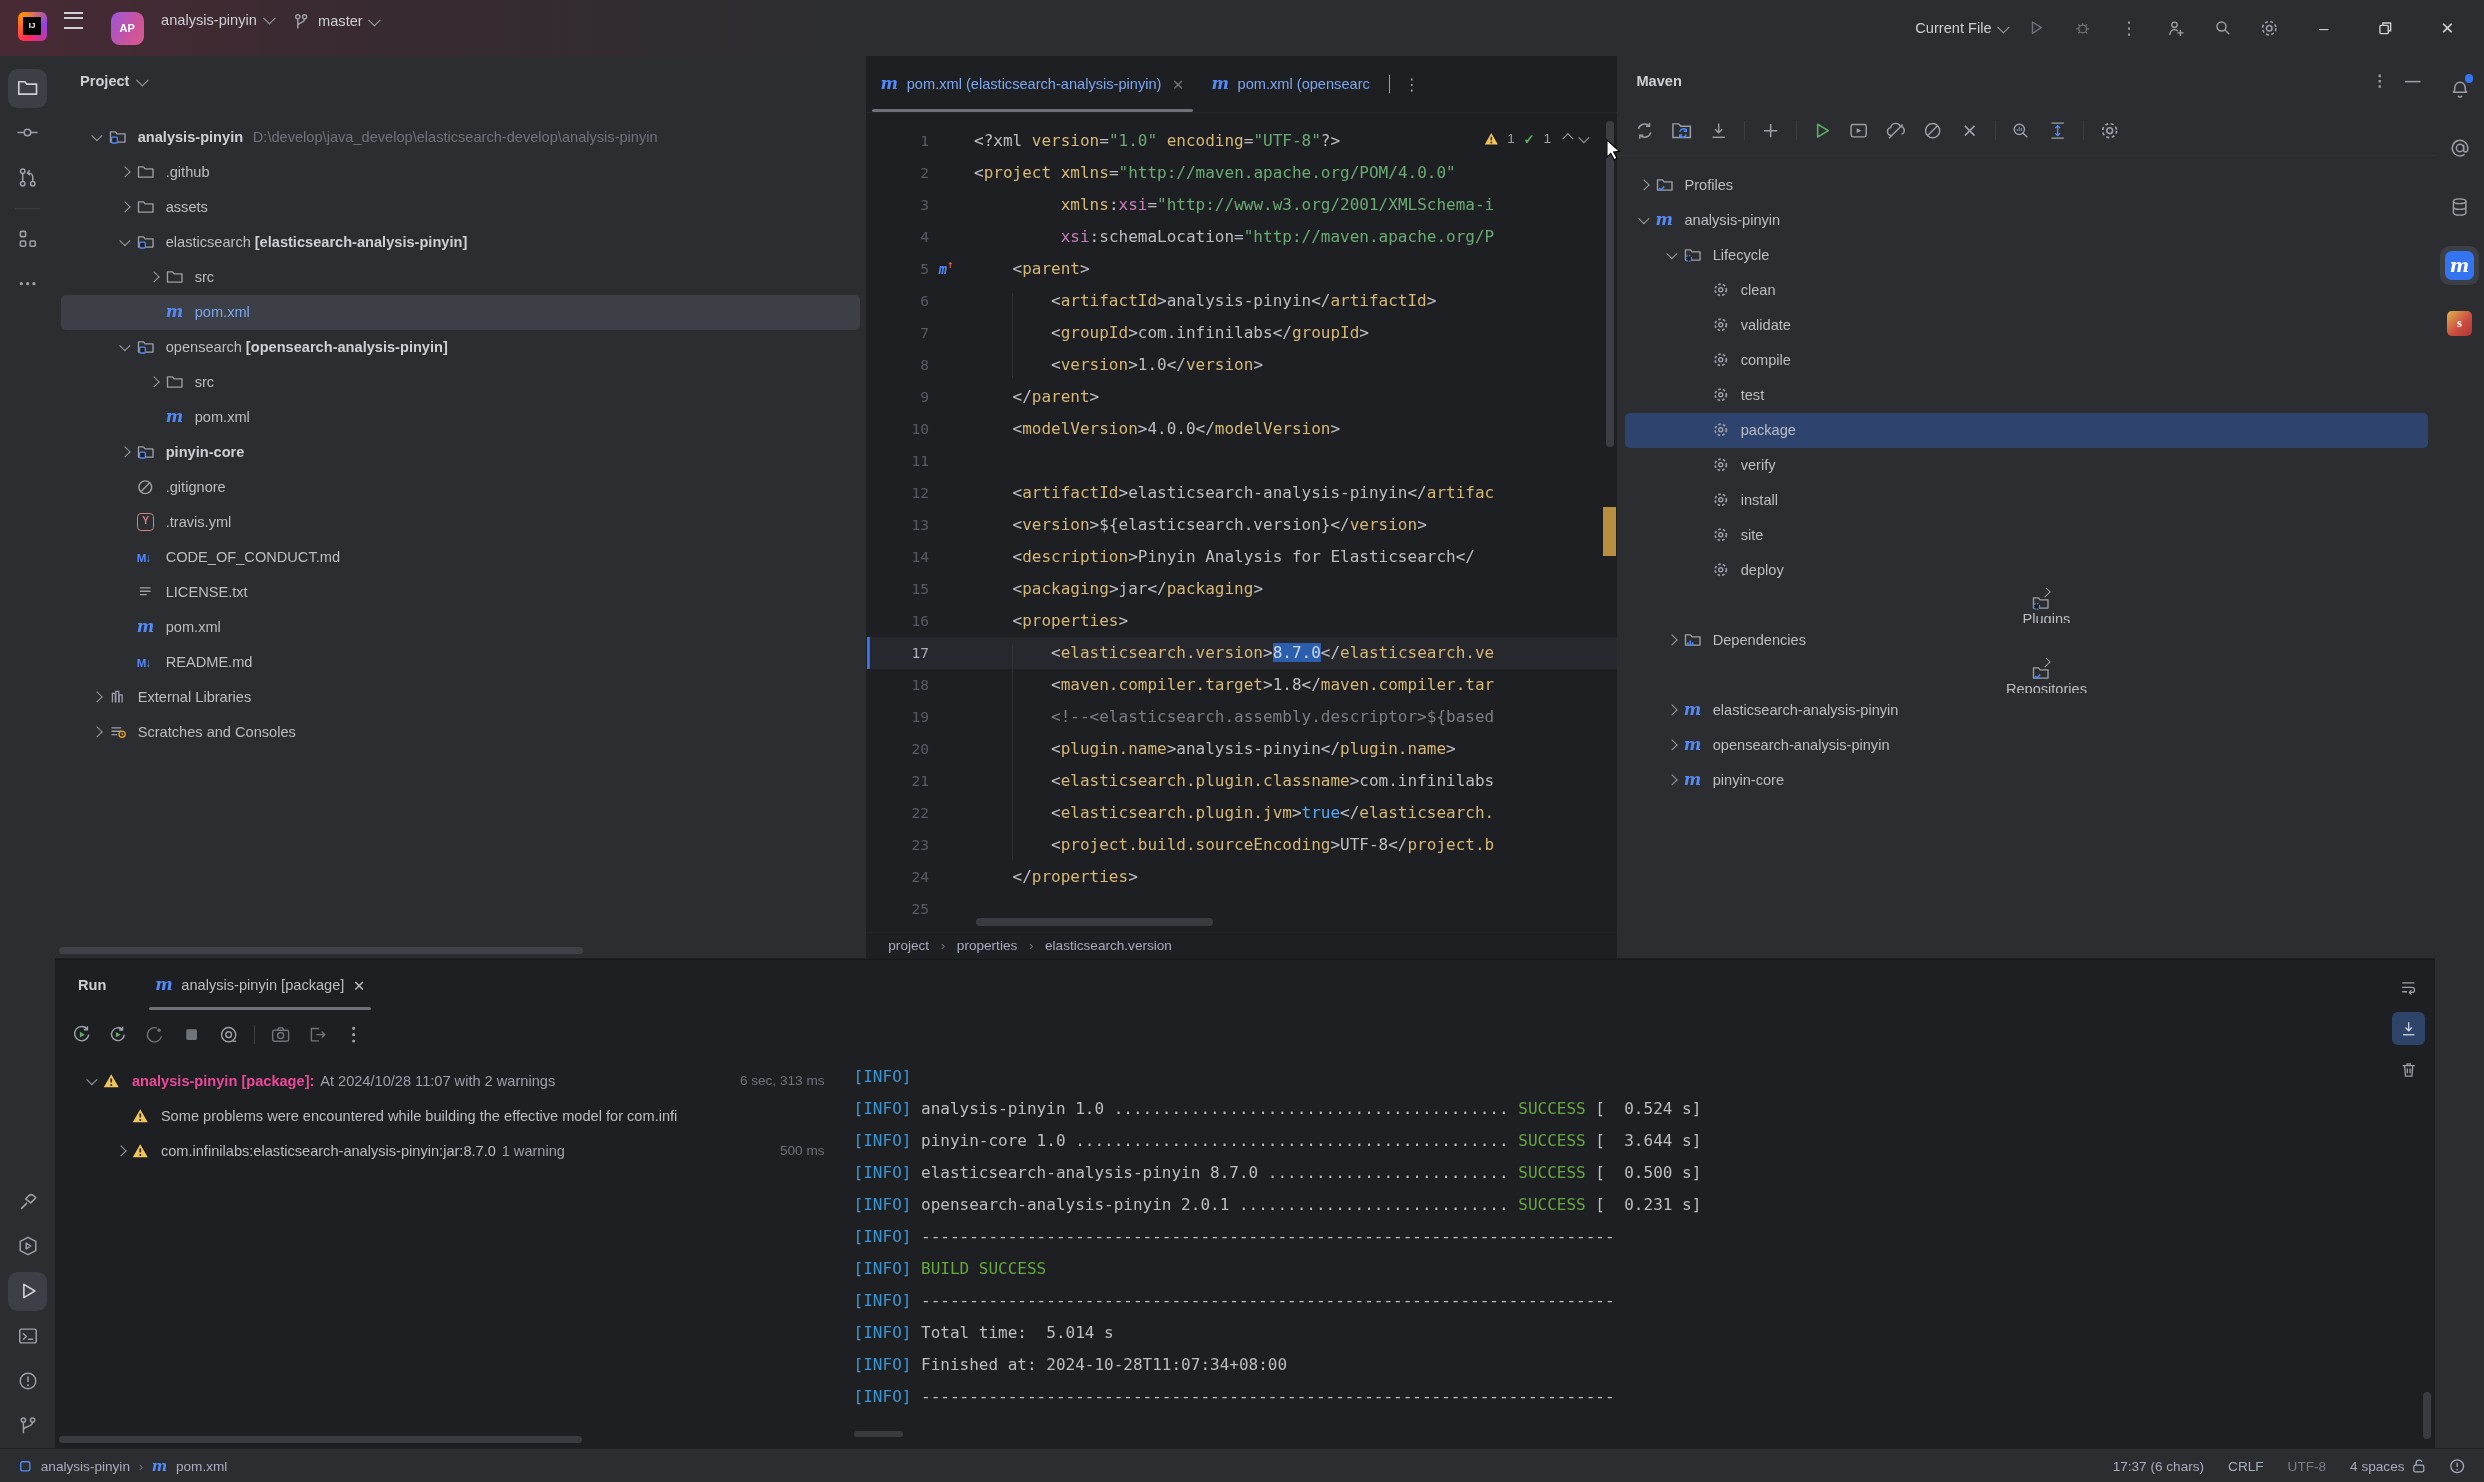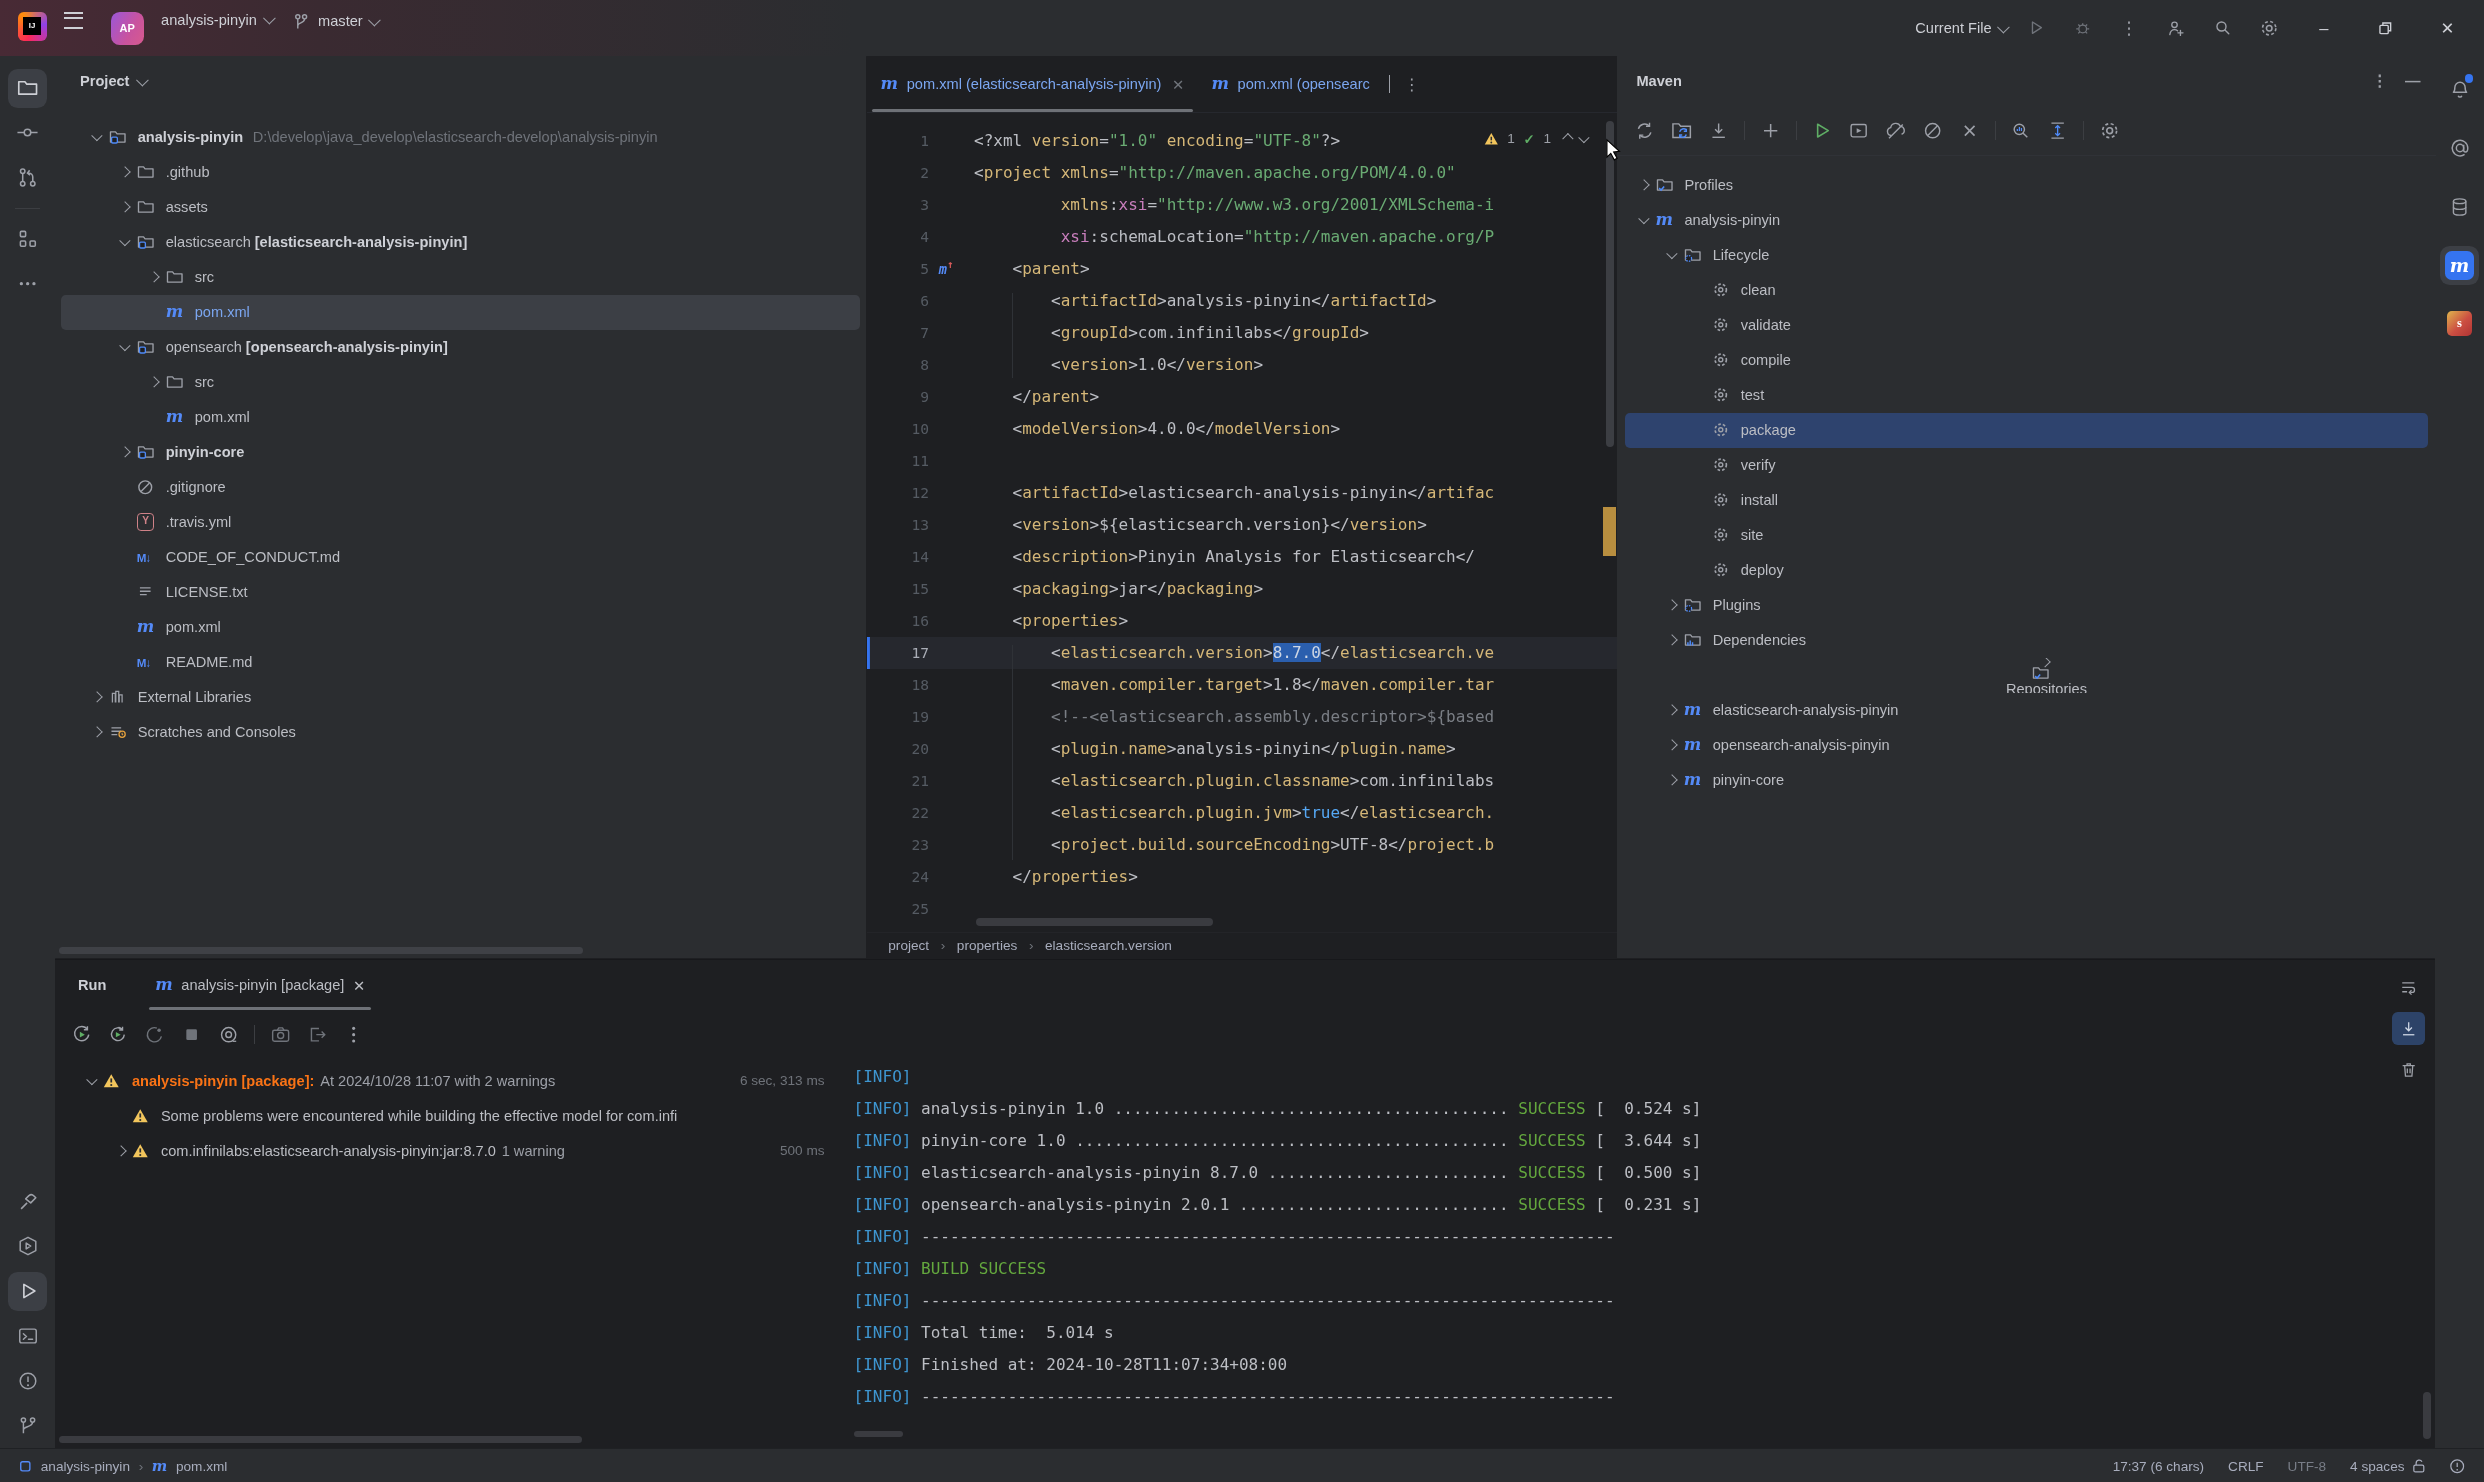--- a/index.html
+++ b/index.html
@@ -106,21 +106,21 @@
 
   
   .runPanel{position:absolute;left:55px;top:959px;width:2380px;height:489px;background:#1e1f22;border-top:1px solid #17181b}
   .run-head{height:50px;display:flex;align-items:center;padding-left:23px}
   .run-title{font-weight:700;color:#ced0d6;font-size:14.6px}
   .runtab{margin-left:43px;height:100%;display:flex;align-items:center;gap:8.7px;position:relative;font-size:14.6px;padding:0 5.8px}
   .runtab::after{content:"";position:absolute;left:0;right:0;bottom:0;height:2.9px;background:#6e7177;border-radius:1.9px}
   .run-toolbar{height:49px;display:flex;align-items:center;gap:3.9px;padding-left:9.7px}
   .runtree{position:absolute;left:0;top:103px;width:787px;overflow:hidden}
   .runtree .trow{margin:0;border-radius:0;padding-right:0}
-  .runtree .lb.b{color:#f97316}
+  .runtree .lb.b{color:#ec4899}
   .console{position:absolute;left:787px;top:101px;right:0;bottom:0;overflow:hidden}
   .conline{height:32px;line-height:32px;white-space:pre;font-family:"DejaVu Sans Mono",monospace;font-size:16px;padding-left:11.6px}
   .i{color:#3e96d1}.g{color:#64a83e}
   .conicons{position:absolute;right:9.7px;top:11.6px;display:flex;flex-direction:column;gap:7.8px}
   .conicons .mbtn.active{background:#2d4368;border-radius:5.8px}
   .con-v{position:absolute;right:3.9px;bottom:9.7px;width:7.8px;height:47px;background:#4c4f55;border-radius:3.9px;opacity:.6}
 
   
   .statusbar{position:absolute;left:0;right:0;bottom:0;height:35px;background:#2b2d30;border-top:1px solid #1f2124;
     display:flex;align-items:center;padding:0 17.5px;font-size:13.6px;color:#a8adbd;box-sizing:border-box}
@@ -770,21 +770,21 @@
       <div class="trow" style="padding-left: 64px;">
         <span class="chslot"></span>
         <span class="ic">
           <svg width="17.5" height="17.5" viewBox="0 0 18 18">
             <circle cx="9" cy="9" r="5.8" fill="none" stroke="#9da0a8" stroke-width="1.7" stroke-dasharray="2.7 2.1"></circle>
             <circle cx="9" cy="9" r="2.1" fill="none" stroke="#9da0a8" stroke-width="1.4"></circle>
           </svg>
         </span>
         <span class="lb">deploy</span>
       </div>
-      <div class="trow" style="padding-left: 36px;">
+      <div class="trow" style="padding-left: 36px; flex-direction: column;">
         <span class="chslot">
           <span class="chev"></span>
         </span>
         <span class="ic">
           <svg width="17.5" height="15.5" viewBox="0 0 18 16">
             <path d="M1.5 3h5.2l1.6 2h8.2v8.5h-15z" fill="none" stroke="#9da0a8" stroke-width="1.4" stroke-linejoin="round"></path>
             <circle cx="4.8" cy="11.8" r="3" fill="#1e1f22" stroke="#4e8af9" stroke-width="1.3" stroke-dasharray="1.6 1.2"></circle>
           </svg>
         </span>
         <span class="lb">Plugins</span>

